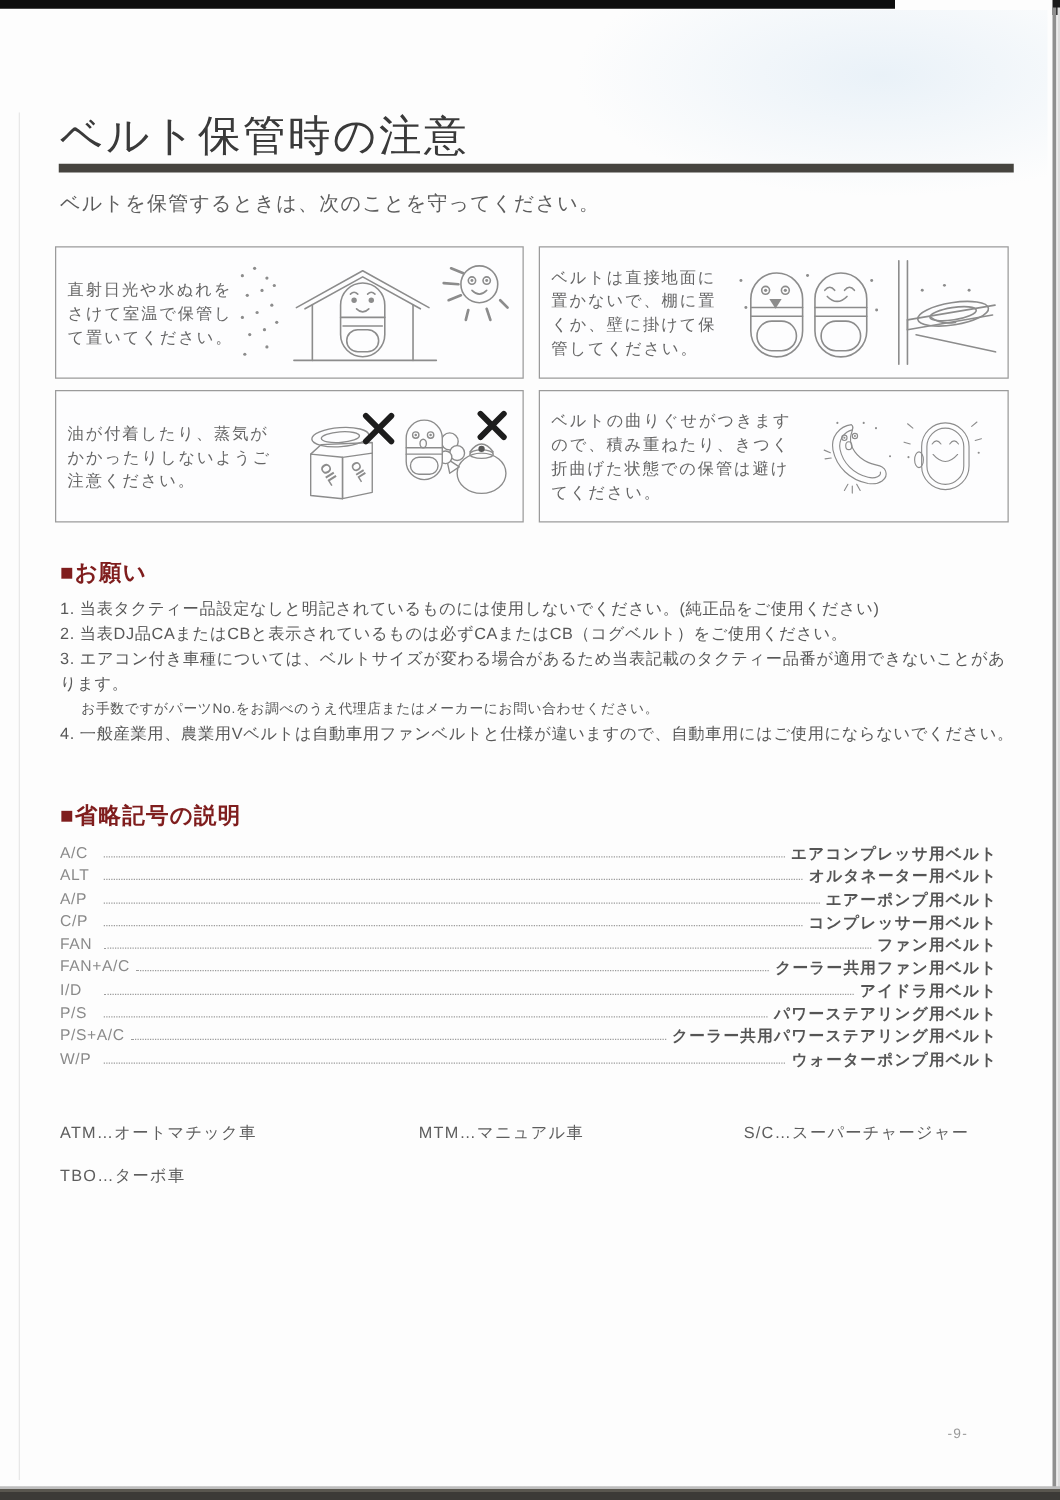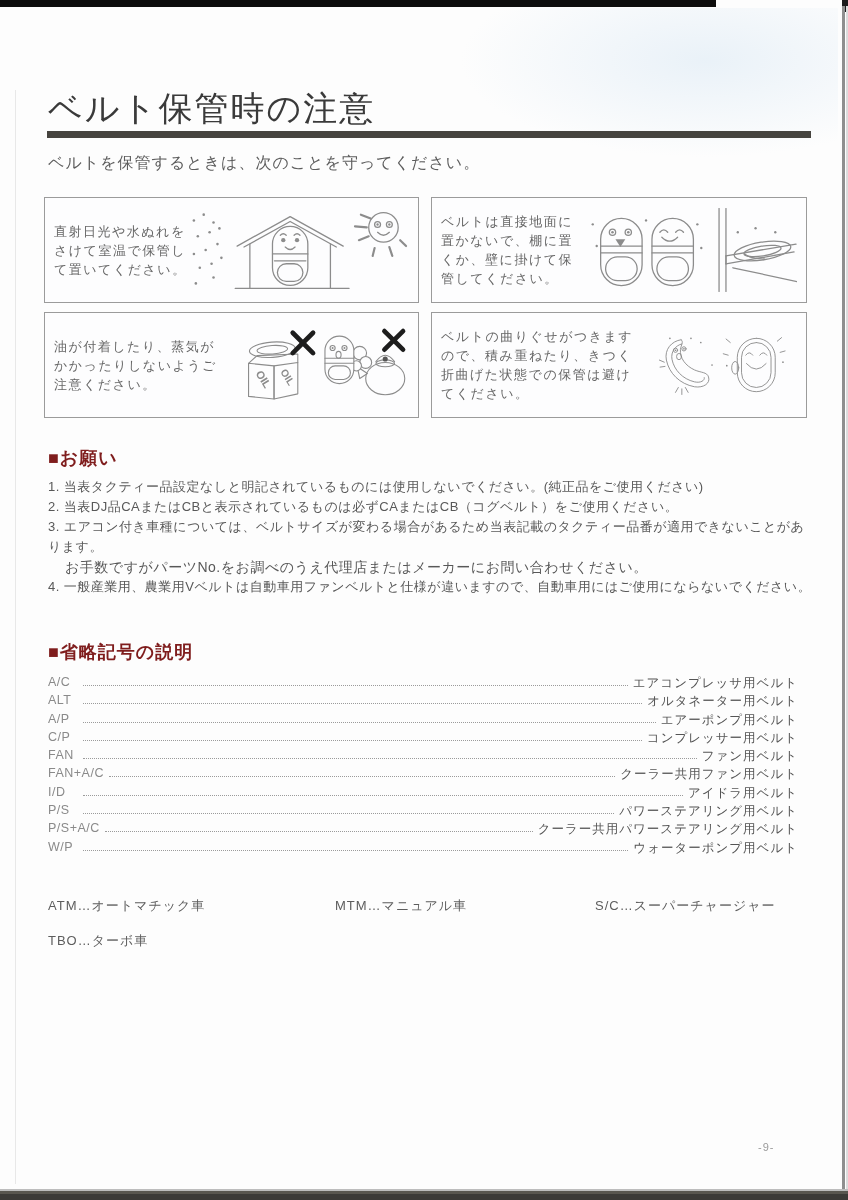--- a/index.html
+++ b/index.html
@@ -44,28 +44,28 @@
   .art .ray  { stroke-width:2.2; }
   .art .xmark{ stroke:#1d1d1d; stroke-width:5.5; }
   .art .knob { fill:#555; stroke:none; }
   .art text  { fill:#8c8c8c; stroke:none; font-weight:bold; font-family:"Liberation Sans",sans-serif; }
   
   .section-heading { font-size:18px; font-weight:bold; color:#7f1d1d; letter-spacing:1px; }
   .request { position:absolute; top:446px; left:48px; width:764px; }
   .req-items { margin-top:7px; }
   .req-item { font-size:13px; color:#585858; line-height:20px; letter-spacing:.5px; }
   .req-no { margin-right:4px; }
-  .req-cont { font-size:14px; color:#585858; line-height:20px; letter-spacing:.5px; padding-left:17px; }
+  .req-cont { font-size:11px; color:#585858; line-height:20px; letter-spacing:.5px; padding-left:17px; }
   
   .abbr { position:absolute; top:640px; left:48px; width:750px; }
   .abbr-rows { margin-top:11px; }
   .abbr-row { display:flex; align-items:flex-start; height:18.3px; font-size:12.5px; letter-spacing:.5px; }
   .abbr-code { color:#8a8a8a; min-width:30px; }
   .abbr-leader { flex:1; height:11px; margin:0 5px; border-bottom:1.5px dotted #9b9b9b; }
-  .abbr-meaning { color:#555; letter-spacing:1px; }
+  .abbr-meaning { color:#555; letter-spacing:1px;font-weight:bold; }
   
   .veh { position:absolute; top:897px; left:48px; width:730px; display:grid;
          grid-template-columns:287px 260px auto; row-gap:18px;
          font-size:13px; color:#5d5d5d; letter-spacing:1px; line-height:17px; }
   
   .pagenum { position:absolute; top:1141px; left:758px; font-size:11px; color:#9a9a9a; letter-spacing:1px; }
 </style>
 </head>
 <body>
 

